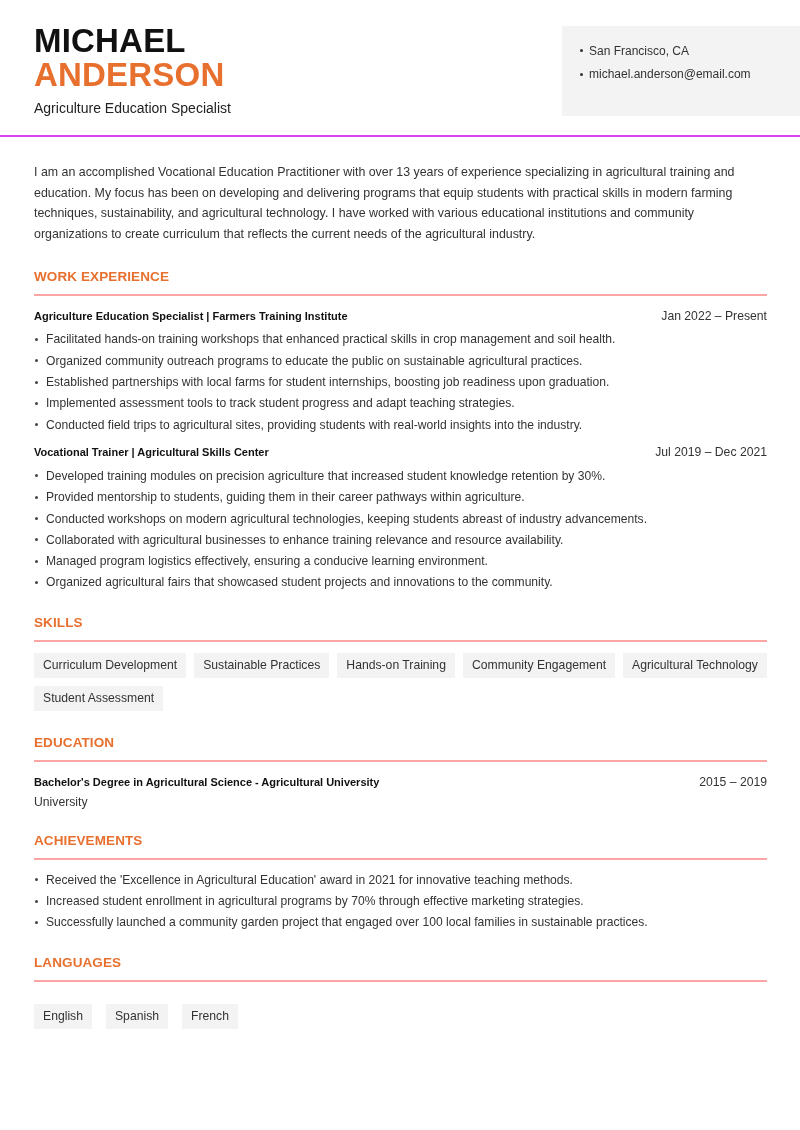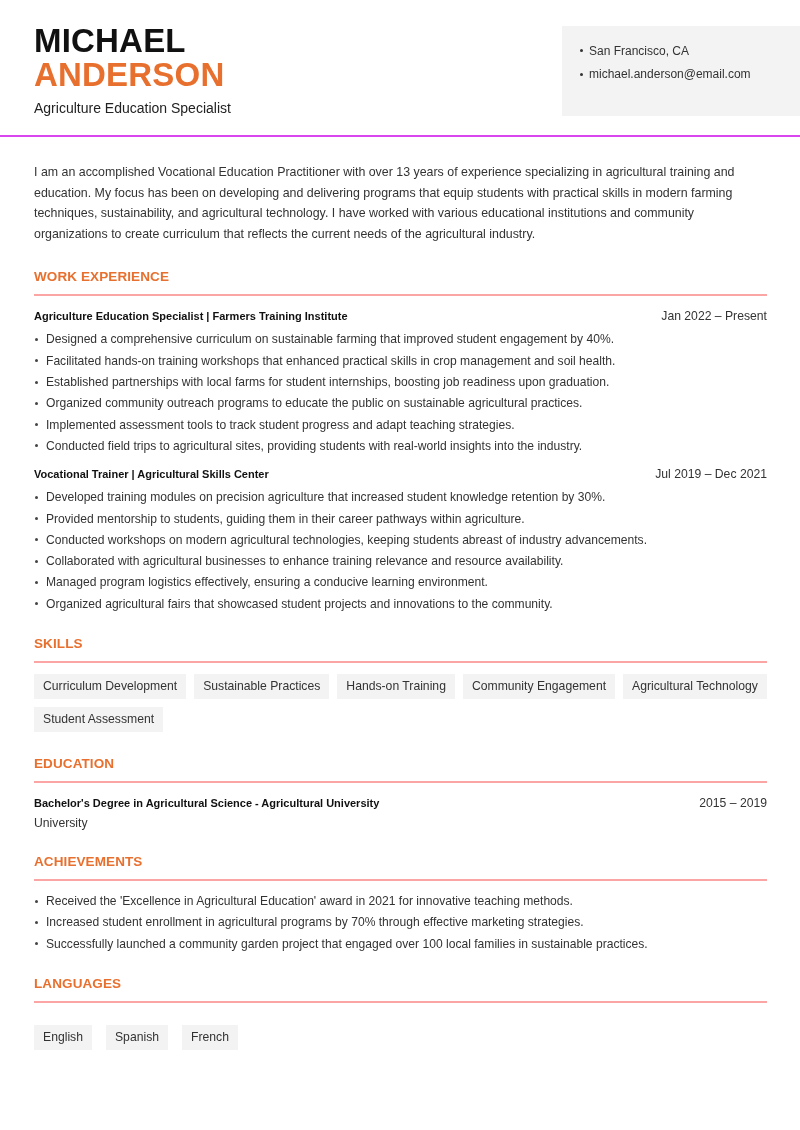--- a/index.html
+++ b/index.html
@@ -173,33 +173,29 @@
   <div class="section-title sec-work">WORK EXPERIENCE</div>
 
   <div class="job">
     <div class="job-head">
       <span class="job-role">Agriculture Education Specialist | Farmers Training Institute</span>
       <span class="job-dates">Jan 2022 – Present</span>
     </div>
     <ul class="bullets">
       <li>
           <span class="bullet-dot"></span>
-          <span>Designed a comprehensive curriculum on sustainable farming that improved student engagement by 40%.</span>
-        </li>
-      <li>
-          <span class="bullet-dot"></span>
           <span>Facilitated hands-on training workshops that enhanced practical skills in crop management and soil health.</span>
         </li>
       <li>
           <span class="bullet-dot"></span>
+          <span>Organized community outreach programs to educate the public on sustainable agricultural practices.</span>
+        </li>
+      <li>
+          <span class="bullet-dot"></span>
           <span>Established partnerships with local farms for student internships, boosting job readiness upon graduation.</span>
-        </li>
-      <li>
-          <span class="bullet-dot"></span>
-          <span>Organized community outreach programs to educate the public on sustainable agricultural practices.</span>
         </li>
       <li>
           <span class="bullet-dot"></span>
           <span>Implemented assessment tools to track student progress and adapt teaching strategies.</span>
         </li>
       <li>
           <span class="bullet-dot"></span>
           <span>Conducted field trips to agricultural sites, providing students with real-world insights into the industry.</span>
         </li>
     </ul>

